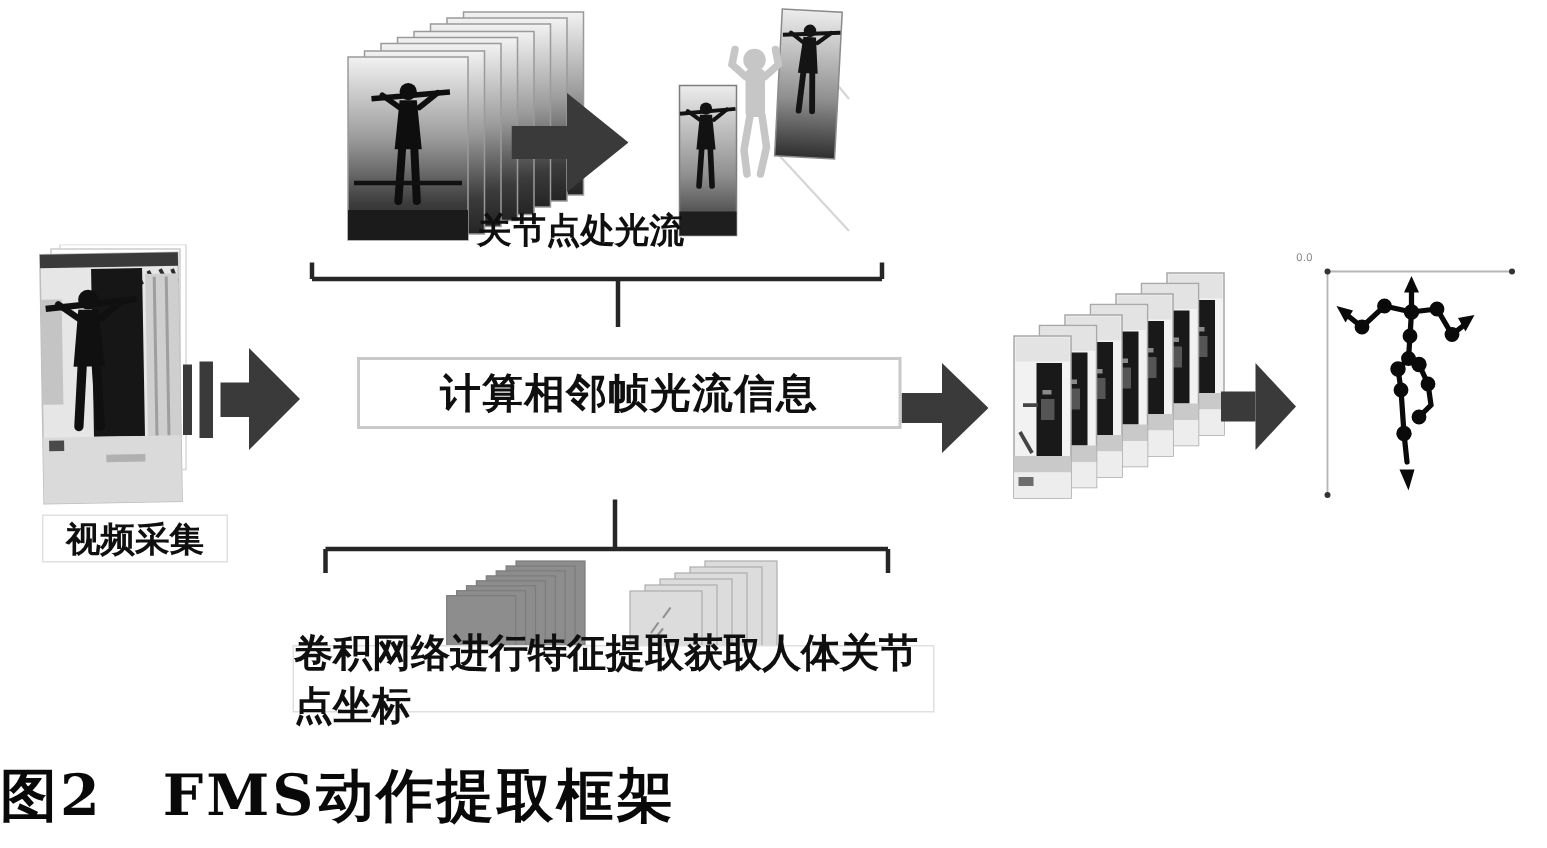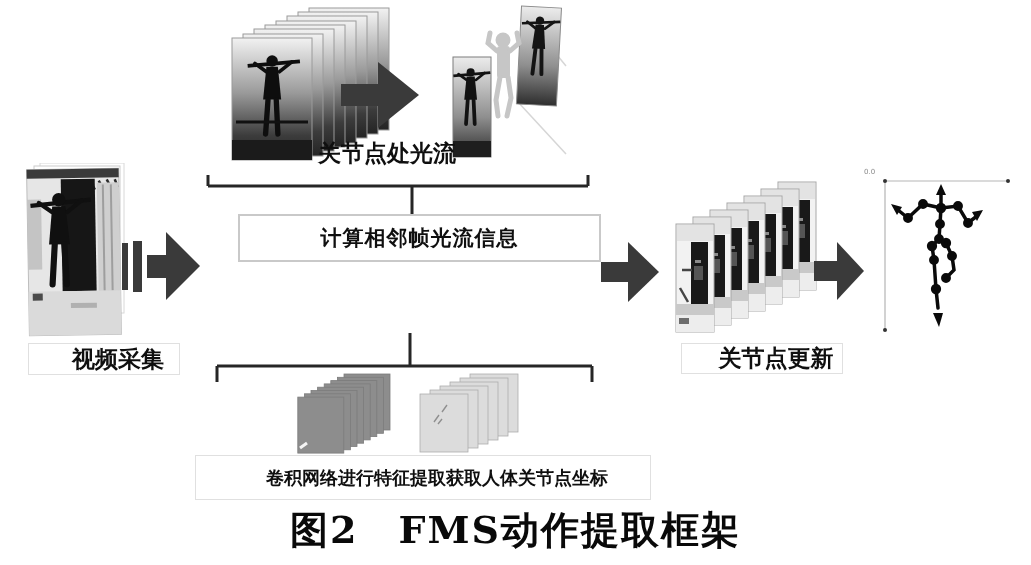--- a/index.html
+++ b/index.html
@@ -1,27 +1,27 @@
 <!DOCTYPE html>
 <html style="--arrow: #3a3a3a; --line: #262626; --box_border: #c9c9c9; --tag_border: #e0e0e0; --text: #0f0f0f; --dark_stack: #8d8d8d; --light_stack: #dcdcdc; --ghost: #c6c6c6;"><head>
 <meta charset="utf-8">
 <style>
   html,body{margin:0;padding:0;background:#ffffff;}
   .canvas{position:relative;width:1031px;height:565px;background:#fff;overflow:hidden;
           font-family:"DejaVu Sans","Liberation Sans",sans-serif;color:var(--text,#0f0f0f);}
   .abs{position:absolute;}
   .flowbox{position:absolute;display:flex;align-items:center;justify-content:center;
            background:#fff;border:2px solid var(--box_border,#c9c9c9);
-           font-weight:bold;font-size:21px;letter-spacing:1px;color:var(--text,#0f0f0f);}
+           font-weight:bold;font-size:27px;letter-spacing:1px;color:var(--text,#0f0f0f);margin-top:24px;}
   .tag{position:absolute;display:flex;align-items:center;justify-content:center;
        background:#fff;border:1.5px solid var(--tag_border,#e0e0e0);
-       font-weight:bold;color:var(--text,#0f0f0f);padding-left:28px;}
+       font-weight:bold;color:var(--text,#0f0f0f);}
   .plainlabel{position:absolute;display:flex;align-items:center;justify-content:center;
        font-weight:bold;color:var(--text,#0f0f0f);}
-  .caption{position:absolute;left:0;top:505px;width:100%;text-align:center;
+  .caption{position:absolute;left:0;top:505px;width:100%;text-align:left;
        font-family:"DejaVu Serif","Liberation Serif",serif;font-weight:bold;
        font-size:38px;letter-spacing:2px;color:#090909;}
   svg{display:block;}
 </style>
 </head>
 <body>
 
 <div class="canvas">
 
   <svg width="0" height="0" style="position:absolute">
@@ -167,44 +167,41 @@
       <rect x="54" y="2" width="48" height="58"></rect>
         <rect x="44" y="6" width="48" height="58"></rect>
       <rect x="34" y="10" width="48" height="58"></rect>
         <rect x="24" y="14" width="48" height="58"></rect>
       <rect x="14" y="18" width="48" height="58"></rect>
         <rect x="4" y="22" width="48" height="58"></rect>
     </g>
     <path d="M18,50 l5,-7 m3,-3 l5,-7 m-9,19 l4,-5" stroke="#8f8f8f" stroke-width="1.4" fill="none"></path>
   </svg>
 
-  <div class="tag" style="left:195px;top:455px;width:426px;height:43px;font-size:18px">
+  <div class="tag" style="left:195px;top:430px;width:426px;height:43px;font-size:26px">
     <span>卷积网络进行特征提取获取人体关节点坐标</span>
   </div>
 
   <svg class="abs" style="left:601px;top:240px" width="58" height="64" viewBox="0 0 58 64">
     <g fill="var(--arrow)">
       <rect x="0" y="22" width="27" height="20"></rect>
       <polygon points="27,2 58,32 27,62"></polygon>
     </g>
   </svg>
 
   <svg class="abs" style="left:674px;top:178px" width="146" height="158" viewBox="0 0 146 158">
     <use href="#vcard" transform="translate(104,4)"></use>
     <use href="#vcard" transform="translate(87,11)"></use>
     <use href="#vcard" transform="translate(70,18)"></use>
     <use href="#vcard" transform="translate(53,25)"></use>
     <use href="#vcard" transform="translate(36,32)"></use>
     <use href="#vcard" transform="translate(19,39)"></use>
     <use href="#vcard" transform="translate(2,46)"></use>
     <path d="M8,92 h10 M6,110 l8,14" stroke="#454545" stroke-width="2.5" fill="none"></path>
   </svg>
-  <div class="tag" style="left:681px;top:343px;width:132px;height:29px;font-size:23px">
-    <span>关节点更新</span>
-  </div>
 
   <svg class="abs" style="left:814px;top:240px" width="50" height="62" viewBox="0 0 50 62">
     <g fill="var(--arrow)">
       <rect x="0" y="21" width="23" height="20"></rect>
       <polygon points="23,2 50,31 23,60"></polygon>
     </g>
   </svg>
 
   <svg class="abs" style="left:858px;top:162px" width="172" height="180" viewBox="0 0 172 180">
     <text x="6" y="12" font-size="7" fill="#8a8a8a">0.0</text>

